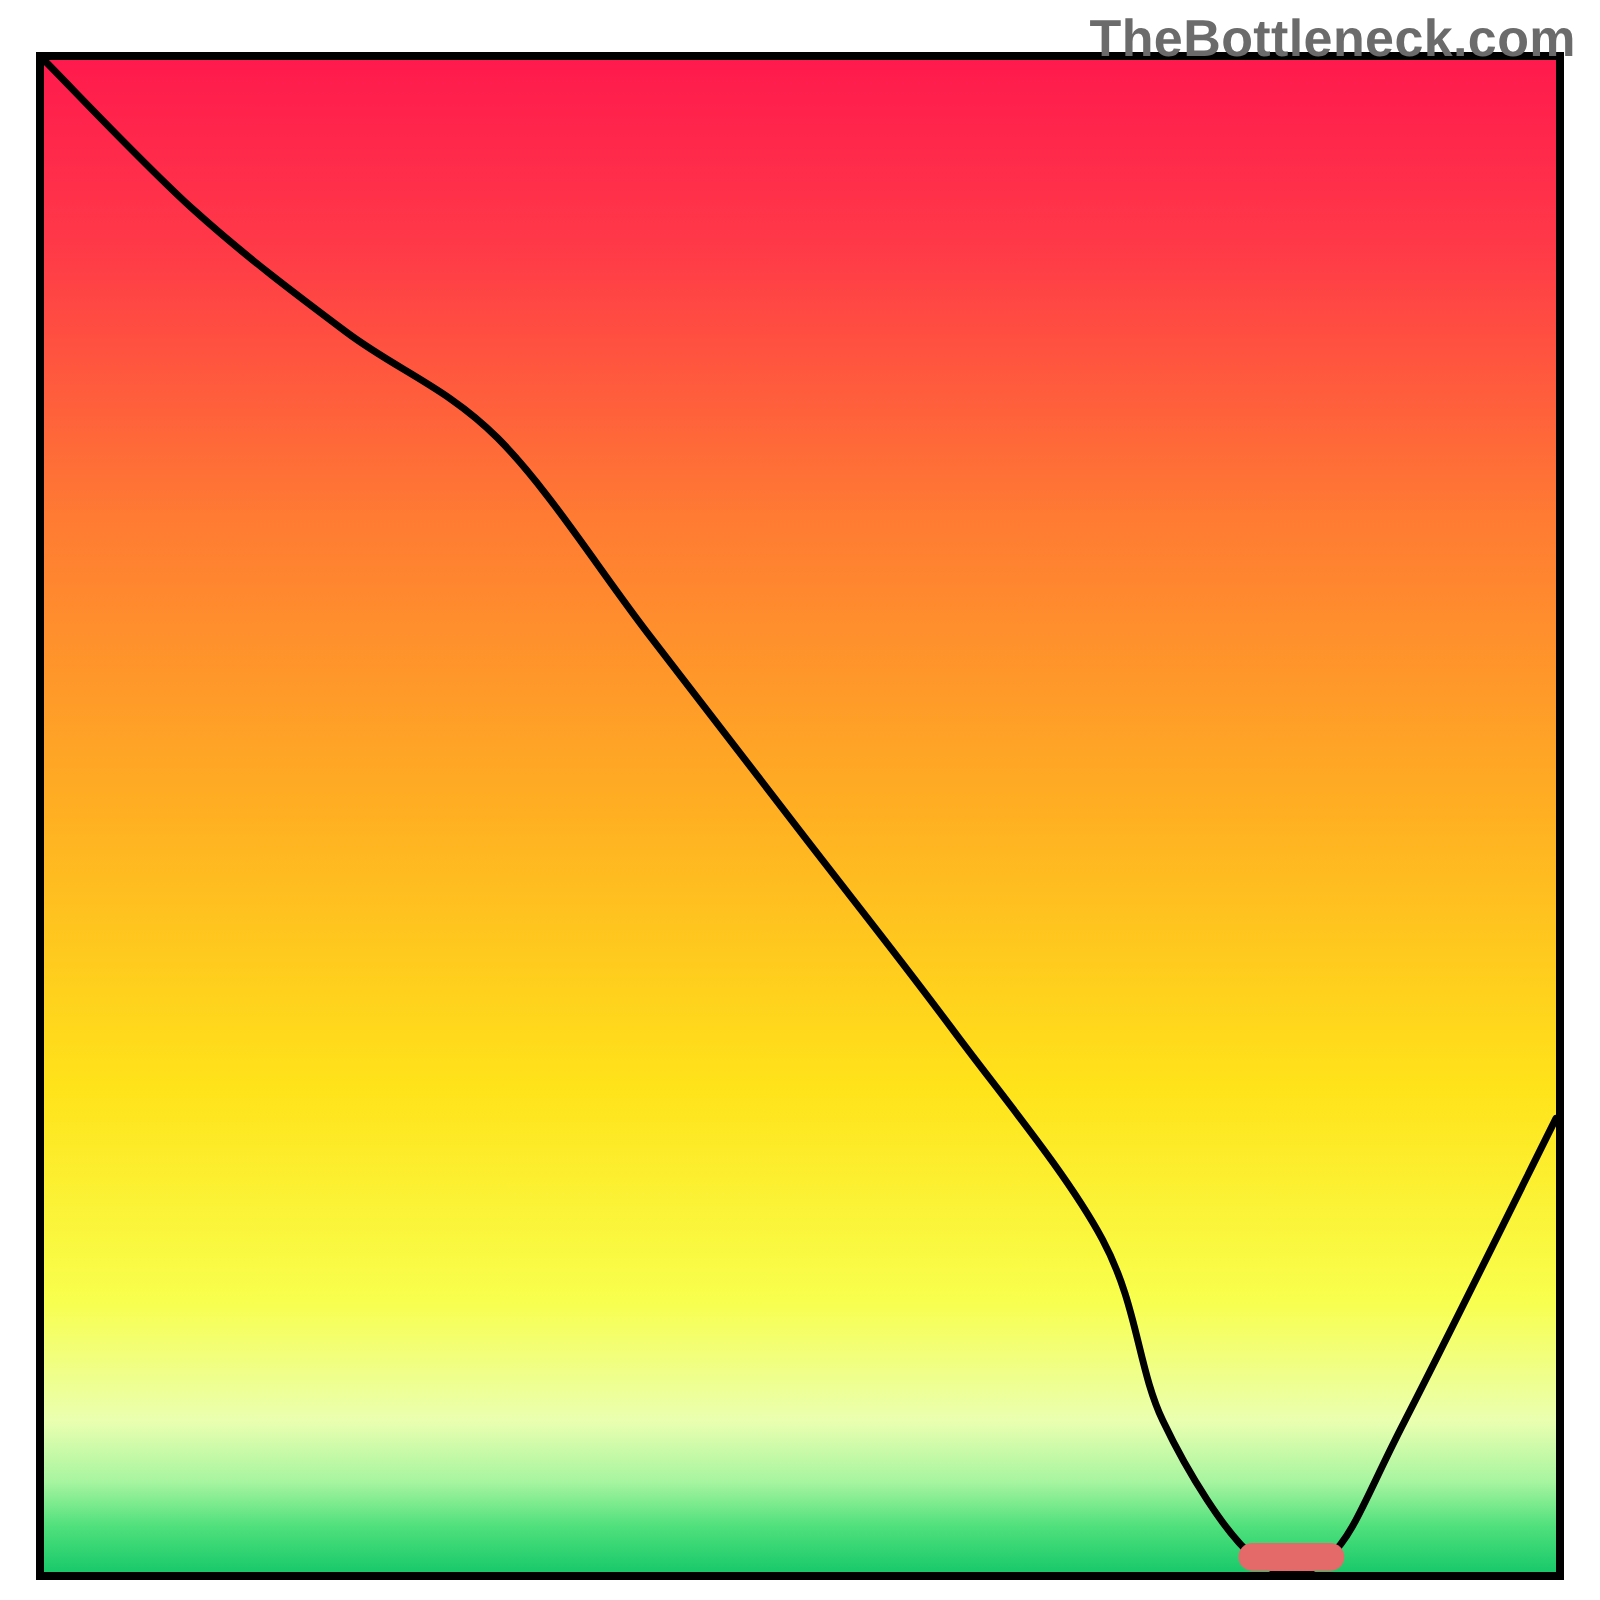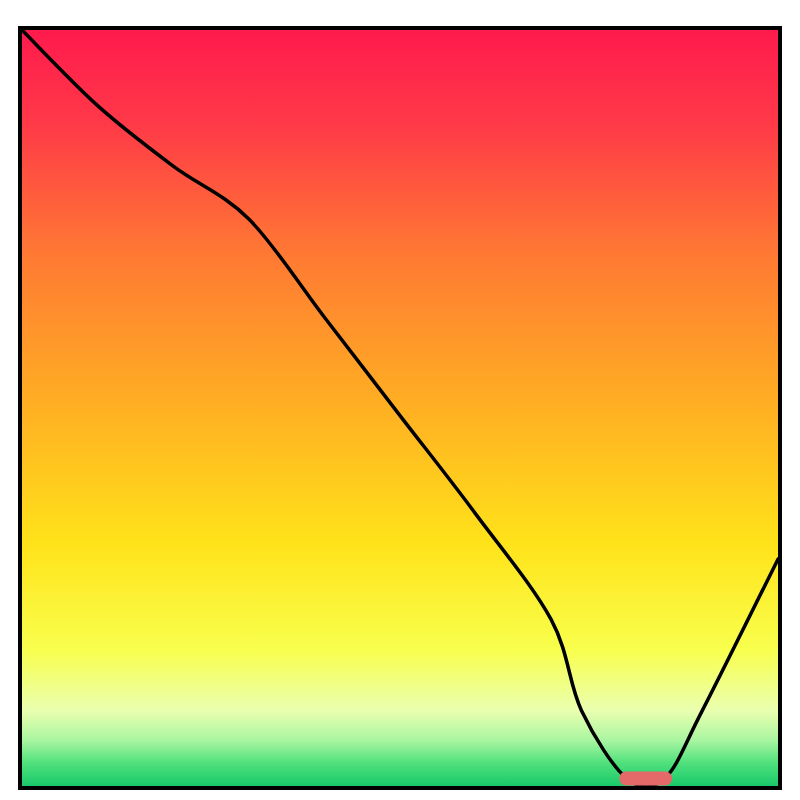--- a/index.html
+++ b/index.html
@@ -27,20 +27,21 @@
   }
   svg {
     display: block;
   }
 </style>
 </head>
 <body>
 
 <div class="frame">
 
+  <div class="watermark">TheBottleneck.com</div>
 
   <svg width="800" height="800" viewBox="0 0 800 800">
     <defs>
       <linearGradient id="bg-grad" x1="0" y1="0" x2="0" y2="1">
 
       <stop offset="0%" stop-color="#ff1a4d"></stop>
           <stop offset="12%" stop-color="#ff3848"></stop>
           <stop offset="30%" stop-color="#ff7a33"></stop>
           <stop offset="50%" stop-color="#ffb022"></stop>
           <stop offset="68%" stop-color="#ffe31a"></stop>

